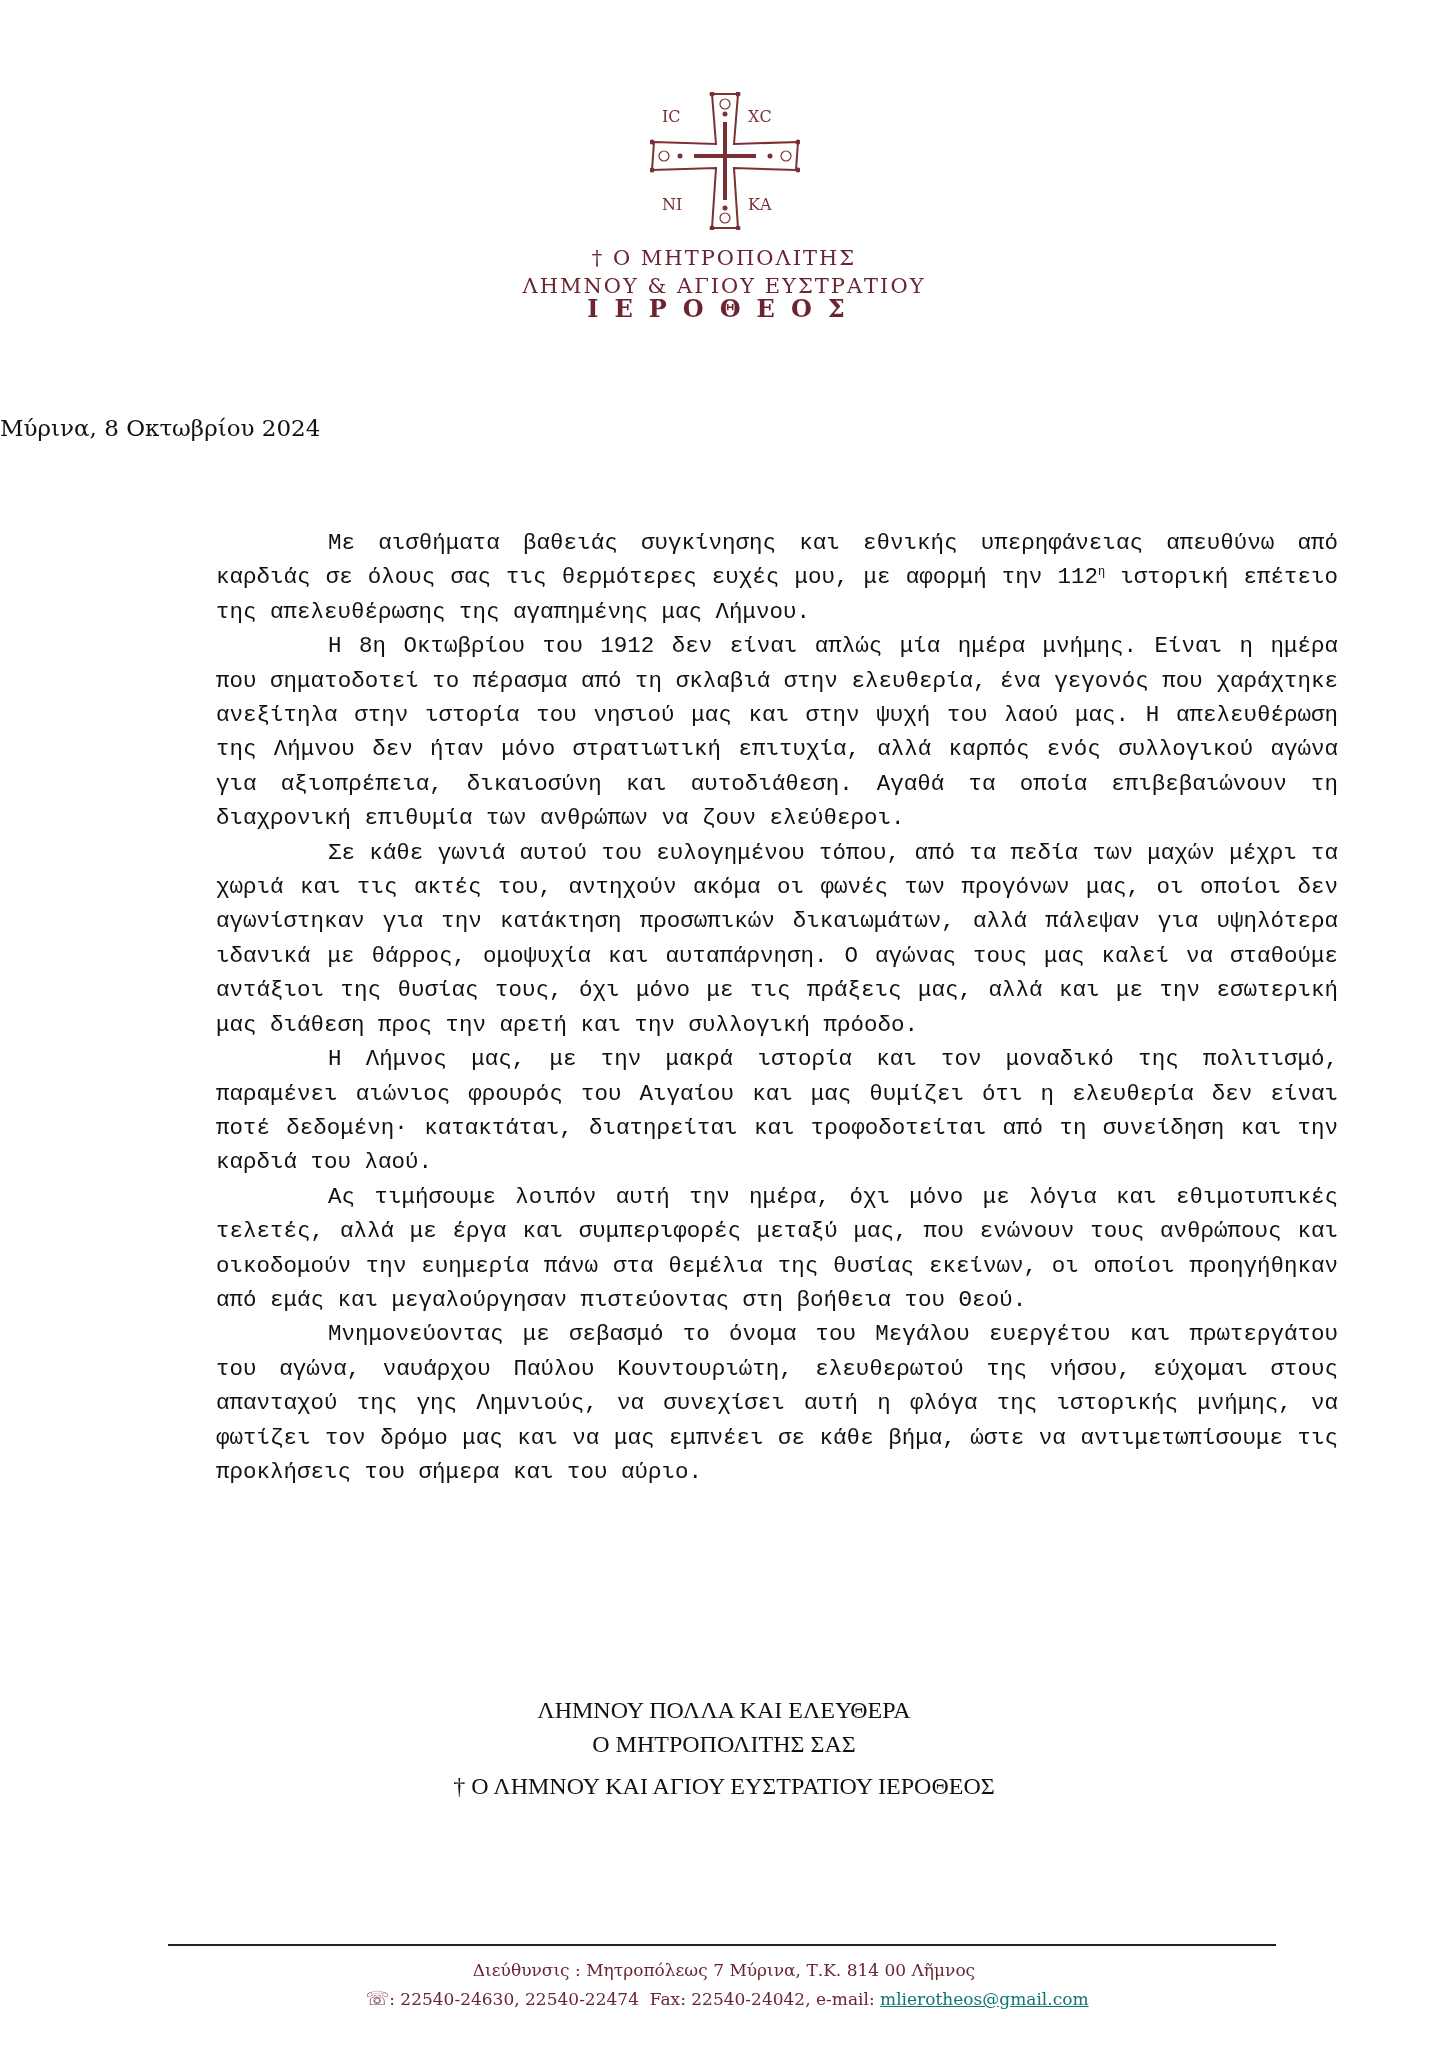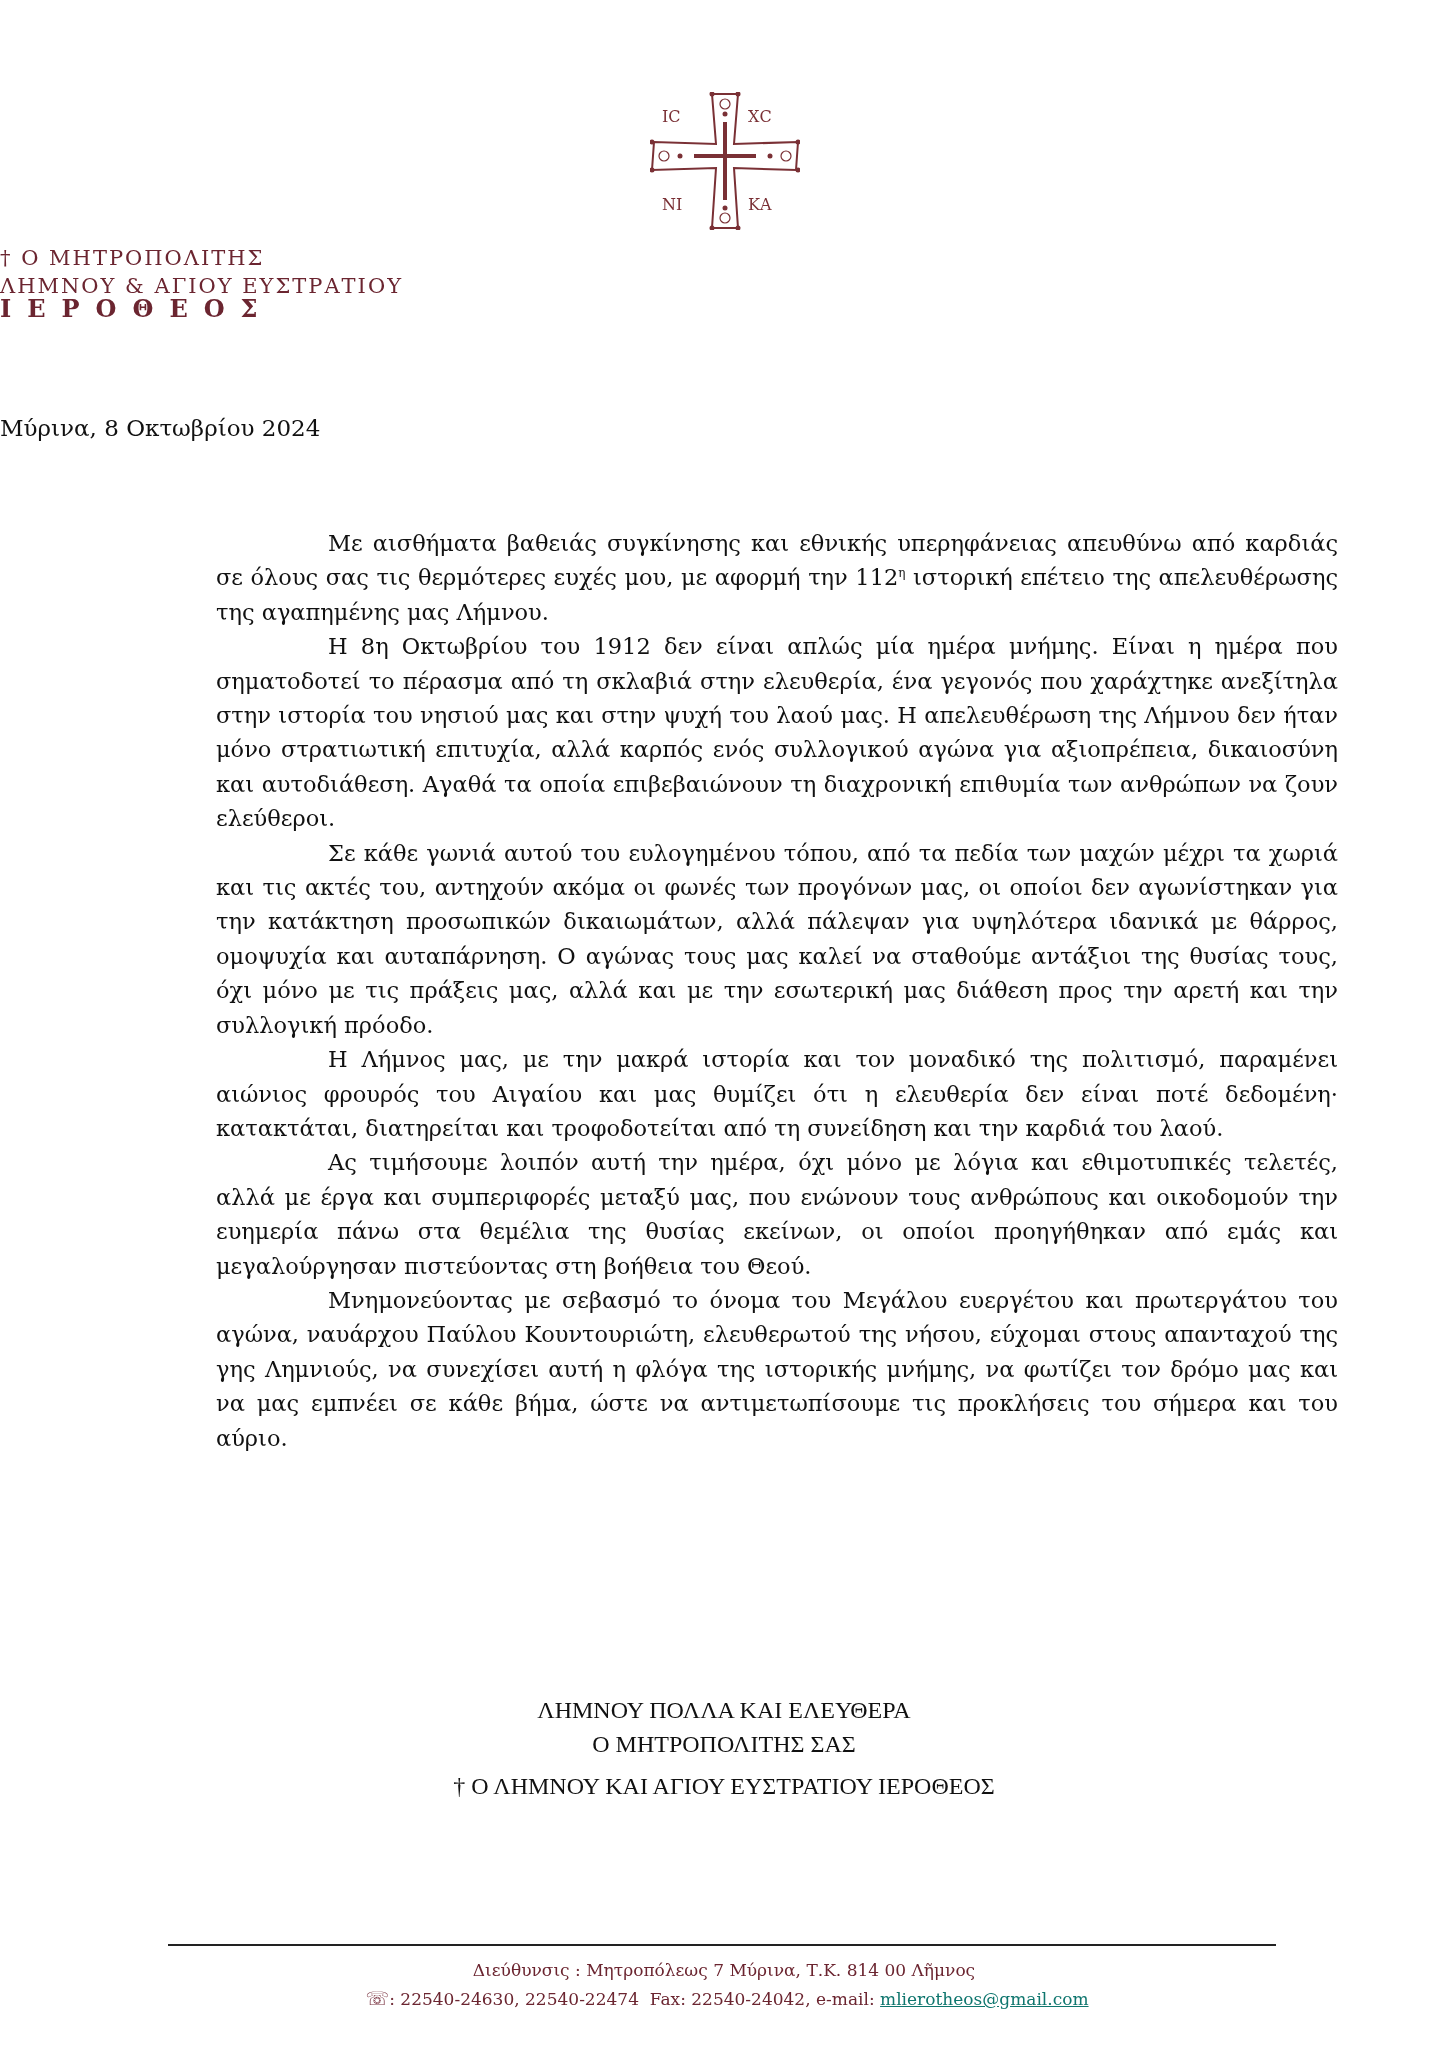--- a/index.html
+++ b/index.html
@@ -1,35 +1,35 @@
 <!DOCTYPE html>
 <html><head>
   <meta charset="utf-8">
   <style>
     html, body { margin: 0; padding: 0; background: #ffffff; }
     body { width: 1448px; height: 2048px; position: relative; overflow: hidden; }
     .page { position: absolute; left: 0; top: 0; width: 1448px; height: 2048px; background: #fff; border-radius: 17px; }
     .emblem { position: absolute; left: 650px; top: 92px; width: 150px; height: 138px; }
     .lh-line1, .lh-line2, .lh-line3 {
-      position: absolute; left: 0; width: 1448px; text-align: left;
+      position: absolute; left: 0; width: 1448px; text-align: center;
       font-family: "DejaVu Serif", serif; color: #6b2530; letter-spacing: 2px;
     }
     .lh-line1 { top: 246px; font-size: 21px; }
     .lh-line2 { top: 274px; font-size: 21px; }
     .lh-line3 { top: 294px; font-size: 24px; letter-spacing: 16px; font-weight: bold; }
 
     
     .date { position: absolute; top: 415px; left: 0; width: 1324px; 
       font-family: "DejaVu Serif", serif; font-size: 23px; color: #111; }
 
     
     .body-text { position: absolute; top: 526px; left: 216px; width: 1122px;
       font-family: "DejaVu Serif", serif; font-size: 22.5px; line-height: 34.4px; color: #111;
       text-align: justify; }
-    .body-text p { margin: 0; text-indent: 112px; }
+    .body-text p { margin: 0; text-indent: 112px; font-family: Liberation Mono, monospace; }
     .body-text sup { font-size: 12px; vertical-align: super; line-height: 0; }
 
     
     .closing { position: absolute; top: 1693px; left: 0; width: 1448px; text-align: center;
       font-family: "Liberation Serif", serif; color: #111; }
     .closing div { font-size: 24px; line-height: 34px; }
     .closing .c3 { margin-top: 8px; }
 
     
     .footer-rule { position: absolute; left: 168px; top: 1944px; width: 1108px; height: 2px; background: #222; }

